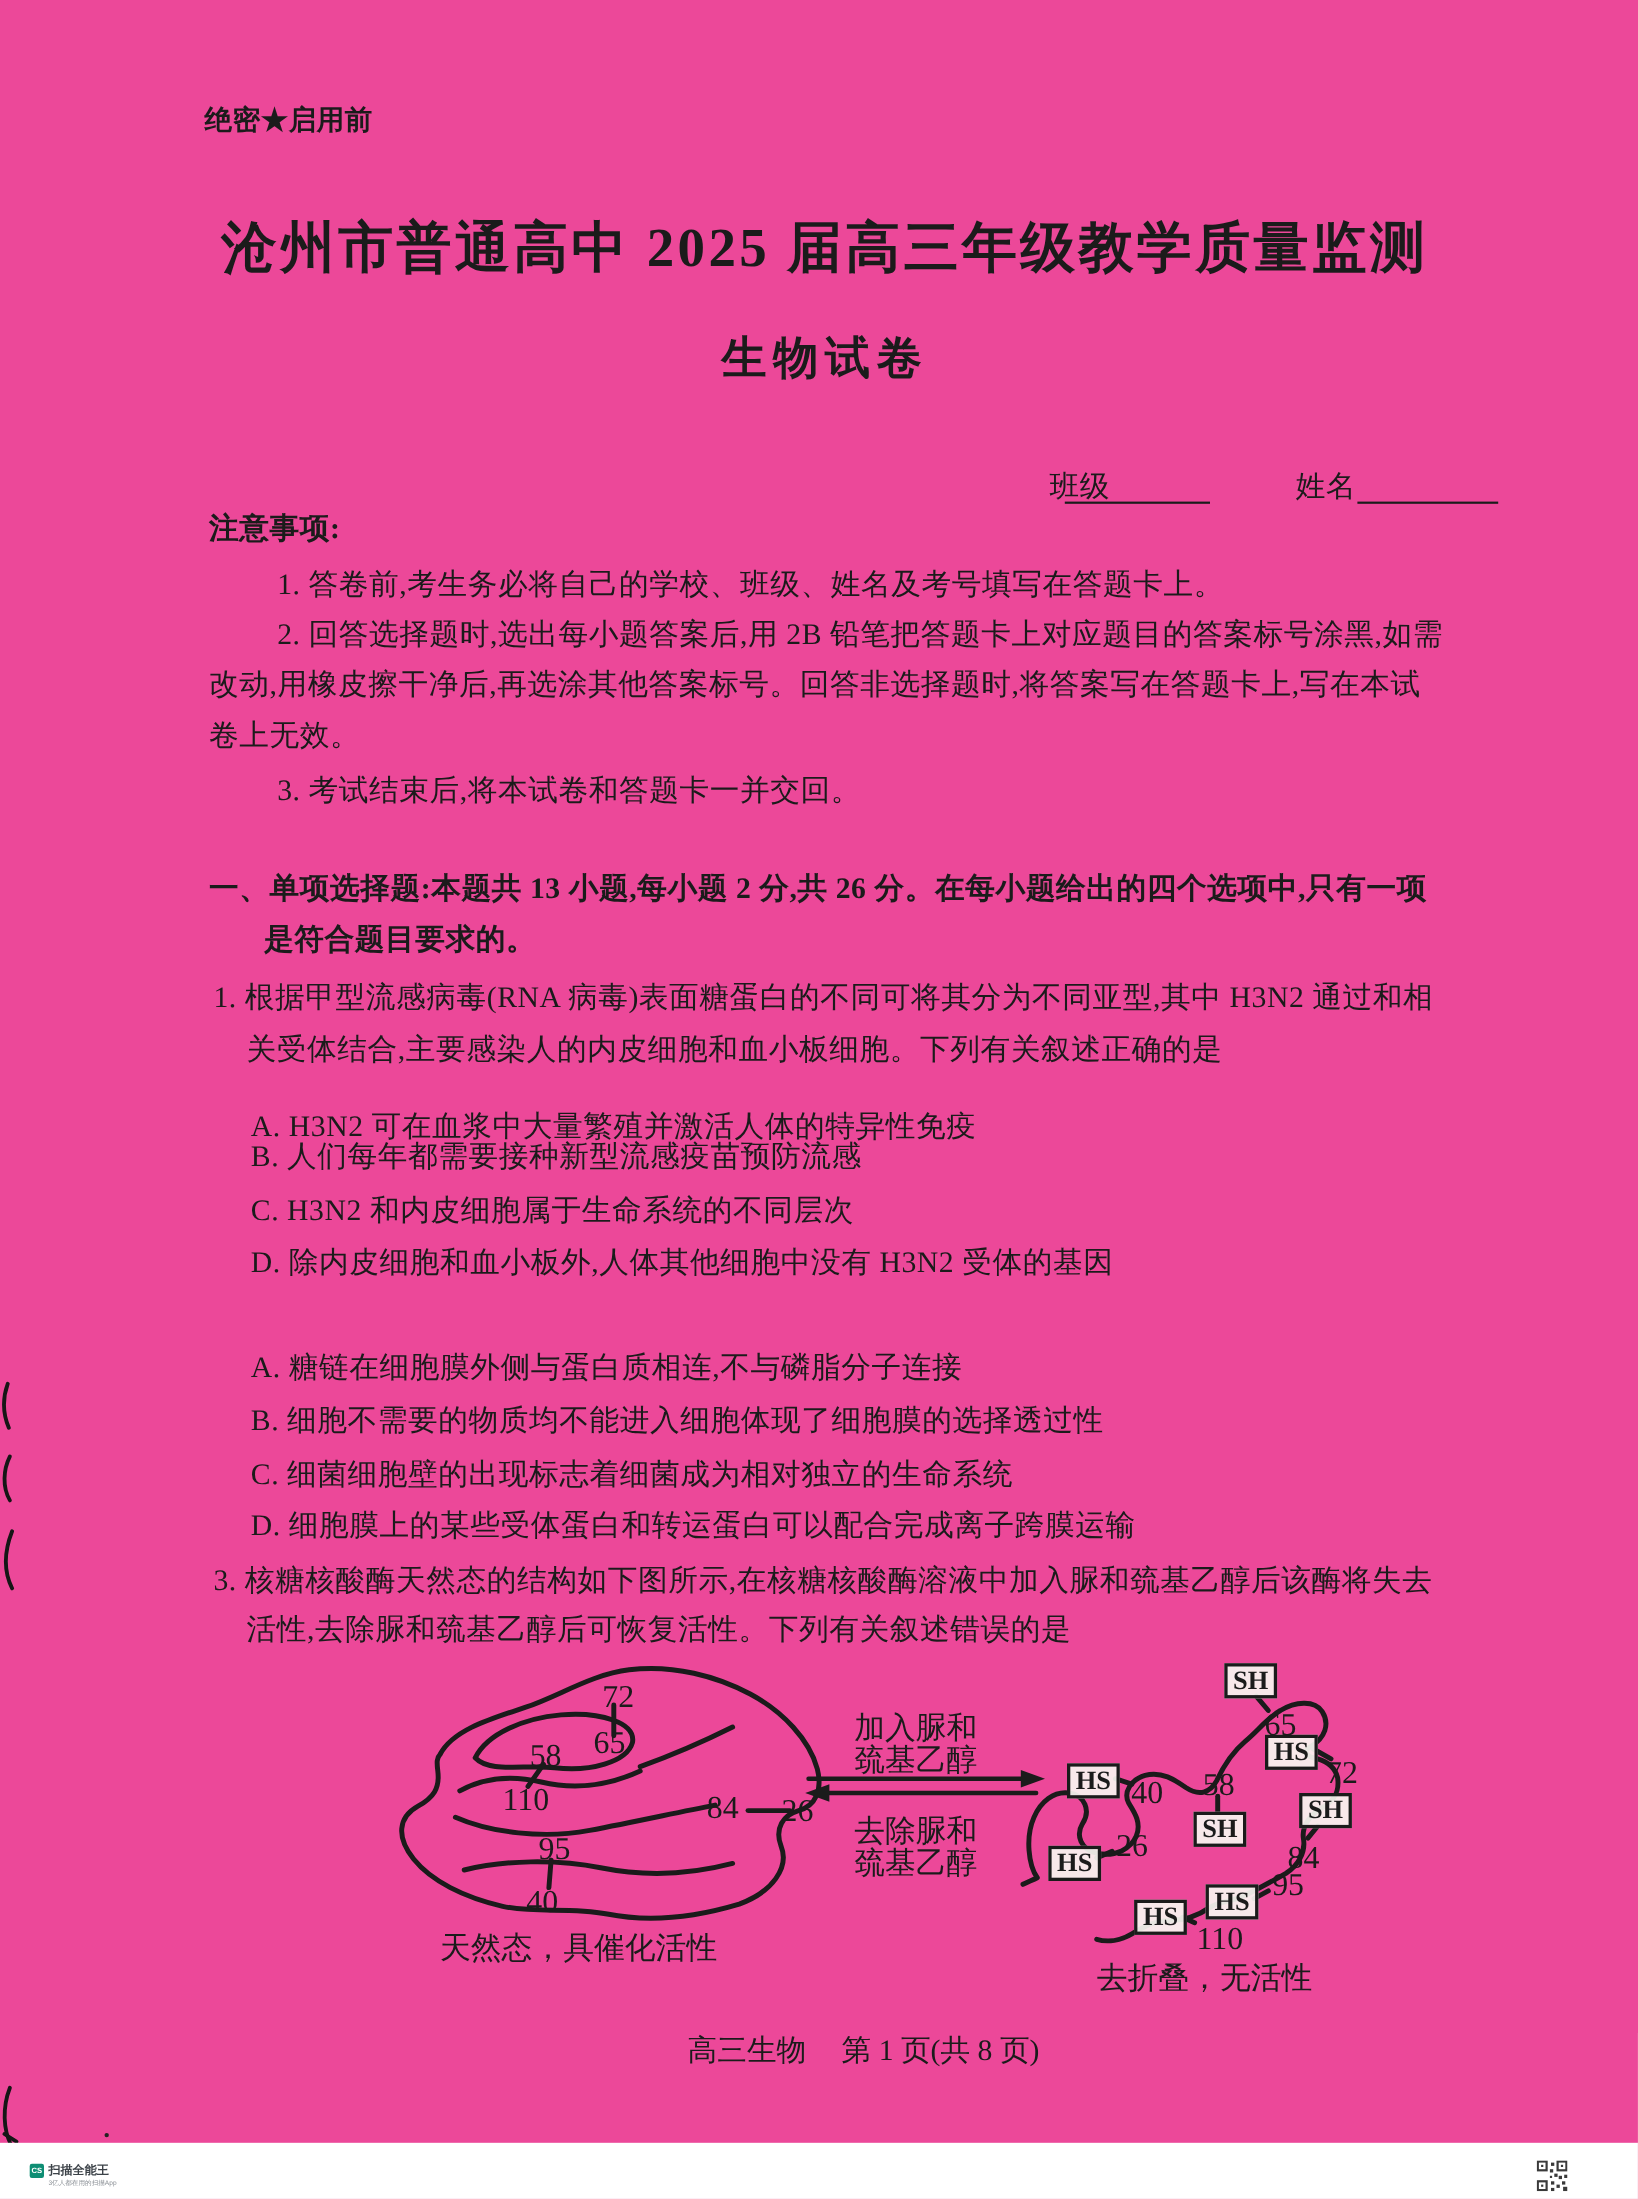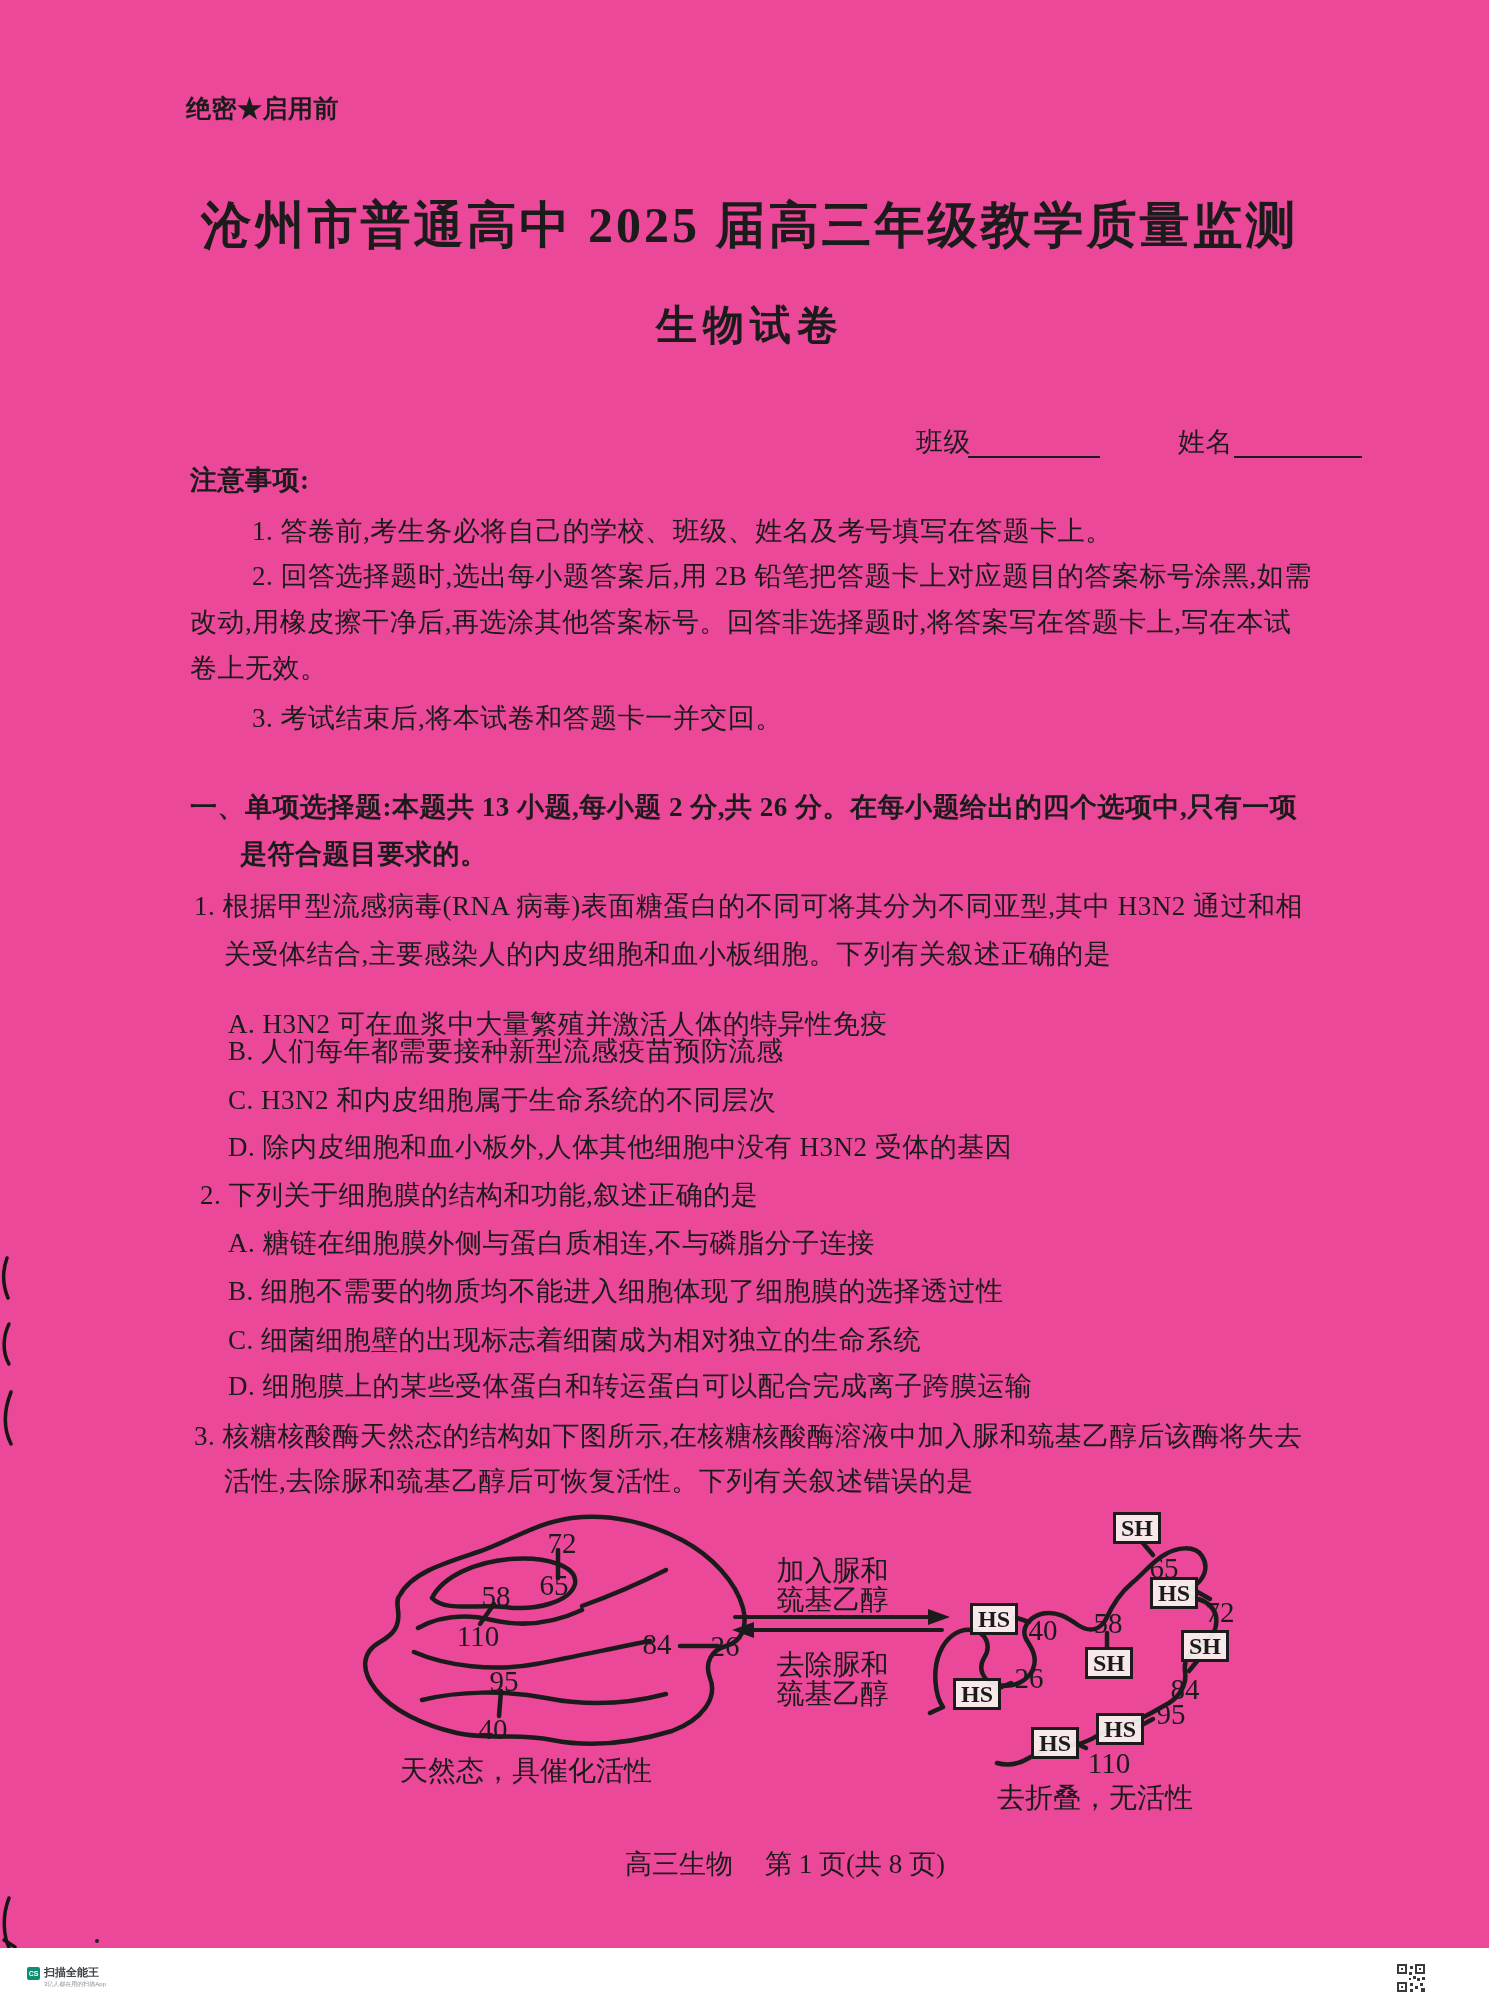--- a/index.html
+++ b/index.html
@@ -34,21 +34,21 @@
 </style>
 </head>
 <body>
 
 <div class="page">
 
   <div class="t b" style="left:186px;top:92px;font-size:25px;">绝密★启用前</div>
   <div class="title">沧州市普通高中 2025 届高三年级教学质量监测</div>
   <div class="subtitle">生物试卷</div>
 
-  <span class="t" style="left:916px;top:424px;">班级</span>
+  <span class="t" style="left:954px;top:424px;">班级</span>
   <span class="blank" style="left:968px;top:456px;width:132px;"></span>
   <span class="t" style="left:1178px;top:424px;">姓名</span>
   <span class="blank" style="left:1234px;top:456px;width:128px;"></span>
 
   <div class="t b" style="left:190px;top:462px;">注意事项:</div>
   <div class="t" style="left:252px;top:513px;">1. 答卷前,考生务必将自己的学校、班级、姓名及考号填写在答题卡上。</div>
   <div class="t" style="left:252px;top:558px;">2. 回答选择题时,选出每小题答案后,用 2B 铅笔把答题卡上对应题目的答案标号涂黑,如需</div>
   <div class="t" style="left:190px;top:604px;">改动,用橡皮擦干净后,再选涂其他答案标号。回答非选择题时,将答案写在答题卡上,写在本试</div>
   <div class="t" style="left:190px;top:650px;">卷上无效。</div>
   <div class="t" style="left:252px;top:700px;">3. 考试结束后,将本试卷和答题卡一并交回。</div>
@@ -56,21 +56,20 @@
   <div class="t b" style="left:190px;top:789px;">一、单项选择题:本题共 13 小题,每小题 2 分,共 26 分。在每小题给出的四个选项中,只有一项</div>
   <div class="t b" style="left:240px;top:836px;">是符合题目要求的。</div>
 
   <div class="t" style="left:194px;top:888px;">1. 根据甲型流感病毒(RNA 病毒)表面糖蛋白的不同可将其分为不同亚型,其中 H3N2 通过和相</div>
   <div class="t" style="left:224px;top:936px;">关受体结合,主要感染人的内皮细胞和血小板细胞。下列有关叙述正确的是</div>
   <div class="t" style="left:228px;top:985px;margin-top:21px;">A. H3N2 可在血浆中大量繁殖并激活人体的特异性免疫</div>
   <div class="t" style="left:228px;top:1033px;">B. 人们每年都需要接种新型流感疫苗预防流感</div>
   <div class="t" style="left:228px;top:1082px;">C. H3N2 和内皮细胞属于生命系统的不同层次</div>
   <div class="t" style="left:228px;top:1129px;">D. 除内皮细胞和血小板外,人体其他细胞中没有 H3N2 受体的基因</div>
 
-  <div class="t" style="left:200px;top:1177px;">2. 下列关于细胞膜的结构和功能,叙述正确的是</div>
   <div class="t" style="left:228px;top:1225px;">A. 糖链在细胞膜外侧与蛋白质相连,不与磷脂分子连接</div>
   <div class="t" style="left:228px;top:1273px;">B. 细胞不需要的物质均不能进入细胞体现了细胞膜的选择透过性</div>
   <div class="t" style="left:228px;top:1322px;">C. 细菌细胞壁的出现标志着细菌成为相对独立的生命系统</div>
   <div class="t" style="left:228px;top:1368px;">D. 细胞膜上的某些受体蛋白和转运蛋白可以配合完成离子跨膜运输</div>
 
   <div class="t" style="left:194px;top:1418px;">3. 核糖核酸酶天然态的结构如下图所示,在核糖核酸酶溶液中加入脲和巯基乙醇后该酶将失去</div>
   <div class="t" style="left:224px;top:1463px;">活性,去除脲和巯基乙醇后可恢复活性。下列有关叙述错误的是</div>
 
   <div class="diagram">
     <svg width="1005" height="335" viewBox="0 0 1005 335" fill="none" stroke="#1b1b1b" stroke-width="4.5" stroke-linecap="round" stroke-linejoin="round">

